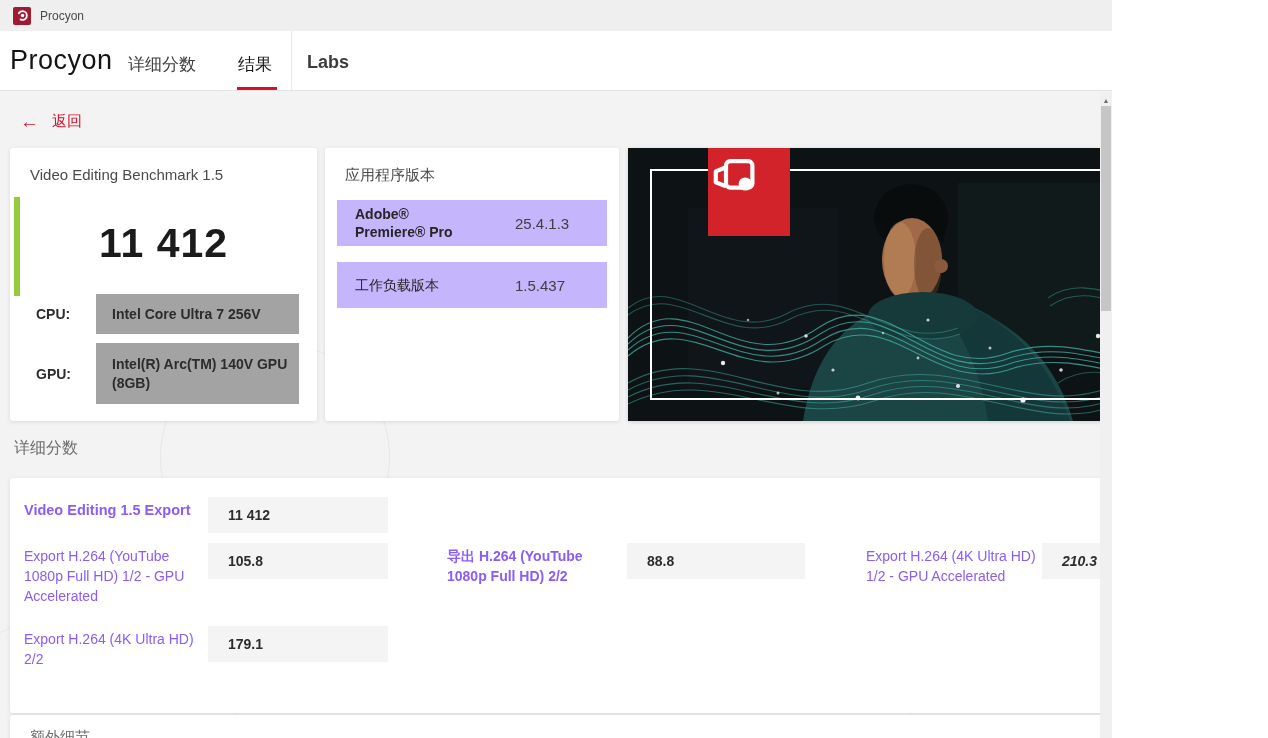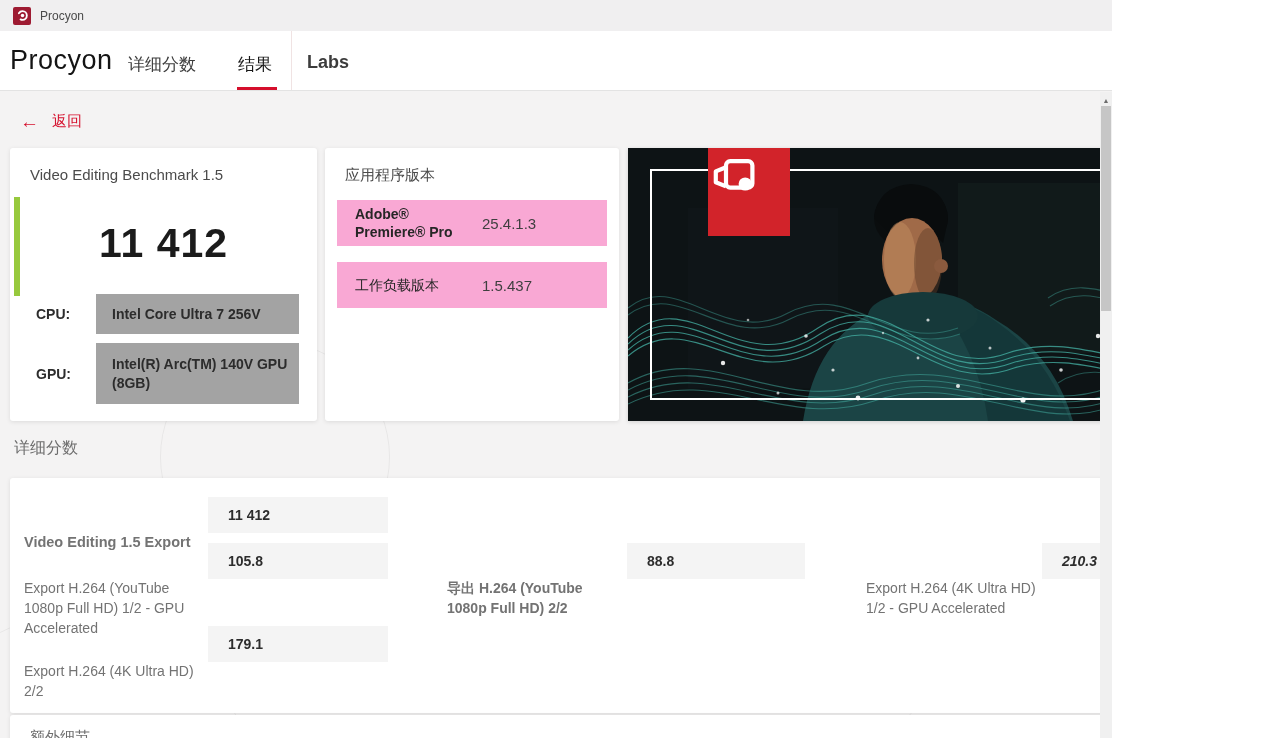--- a/index.html
+++ b/index.html
@@ -43,38 +43,38 @@
   .big-score { position:absolute; left:0; top:72px; width:100%; text-align:center; font-size:41px; font-weight:700; color:#1b1b1b; letter-spacing:1px; }
   .spec-label { position:absolute; left:26px; font-size:14px; font-weight:700; color:#2c2c2c; }
   .spec-box { position:absolute; left:86px; width:203px; background:#a3a3a3; display:flex; align-items:center; padding-left:16px; font-size:14px; font-weight:600; color:#2c2c2c; line-height:19px; }
   .cpu-box { top:146px; height:40px; }
   .gpu-box { top:195px; height:61px; padding-right:10px; }
   .cpu-label { top:158px; }
   .gpu-label { top:218px; }
 
   
   .card-versions { left:325px; top:56px; width:294px; height:273px; }
-  .ver-row { position:absolute; left:12px; width:270px; background:#f9a8d4; display:flex; align-items:center; }
+  .ver-row { position:absolute; left:12px; width:270px; background:#c4b5fd; display:flex; align-items:center;gap:33px; }
   .ver-row1 { top:52px; height:46px; }
   .ver-row2 { top:114px; height:46px; }
   .ver-label { margin-left:18px; width:115px; font-size:14px; color:#262626; line-height:18px; }
   .ver-label.bold { font-weight:700; }
   .ver-value { margin-left:12px; font-size:15px; color:#3f3f3f; }
 
   
   .hero { position:absolute; left:628px; top:56px; width:609px; height:273px; background:#0d1315; overflow:hidden; z-index:1; box-shadow:0 1px 4px rgba(0,0,0,.15); }
   .hero svg { position:absolute; left:0; top:0; }
   .hero-frame { position:absolute; left:22px; top:21px; width:565px; height:231px; border:2px solid #ffffff; z-index:3; }
   .hero-badge { position:absolute; left:80px; top:0; width:82px; height:88px; background:#d2232a; z-index:4; display:flex; align-items:center; justify-content:center; }
 
   
   .section-title { position:absolute; left:14px; font-size:16px; color:#6e6e6e; z-index:2; }
   .st-detailed { top:346px; }
   .card-detailed { left:10px; top:386px; width:1235px; height:235px; }
-  .d-label { position:absolute; font-size:14px; color:#737373; line-height:20px;margin-top:32px; }
+  .d-label { position:absolute; font-size:14px; color:#8b5cf6; line-height:20px; }
   .d-label.bold { font-weight:700; font-size:14.5px; }
   .d-box { position:absolute; height:36px; background:#f4f4f4; display:flex; align-items:center; padding-left:20px; font-size:14px; font-weight:700; color:#2d2d2d; }
 
   
   .card-extra { left:10px; top:623px; width:1235px; height:80px; }
   .card-extra .card-title { left:20px; top:13px; color:#6e6e6e; }
 
   
   .scrollbar { position:absolute; right:0; top:92px; width:12px; height:646px; background:#f0f0f0; z-index:40; }
   .sb-up { position:absolute; top:2px; left:0; width:12px; height:12px; display:flex; align-items:center; justify-content:center; font-size:7px; color:#6d6d6d; }

